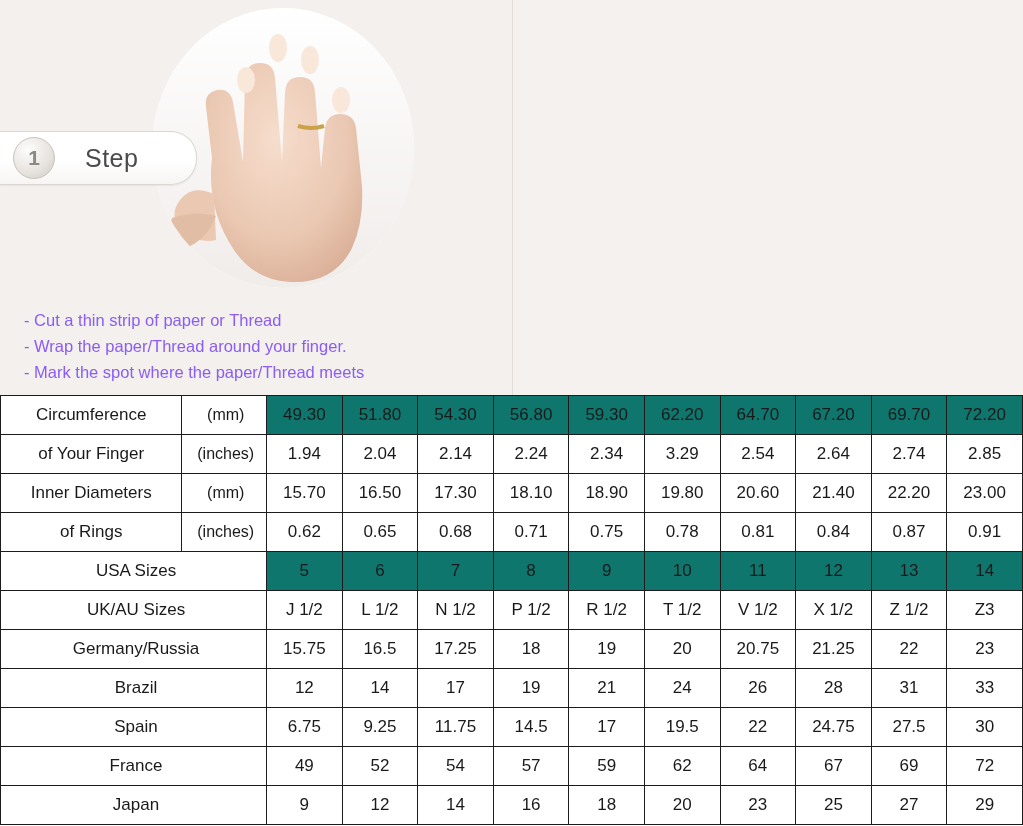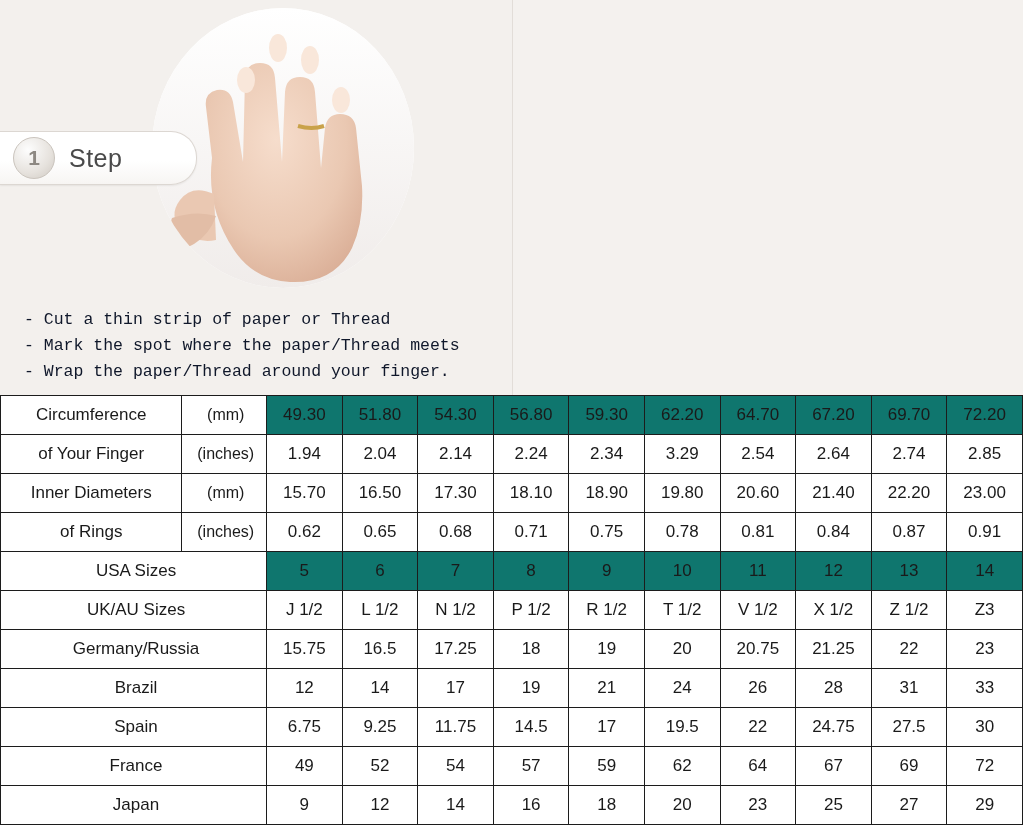--- a/index.html
+++ b/index.html
@@ -61,29 +61,29 @@
     color:#8d8882;
     font-size:21px;
     display:flex;align-items:center;justify-content:center;
     font-weight:bold;
     flex:0 0 auto;
   }
   .step-word{
     font-size:25px;
     color:#4a4a4a;
     letter-spacing:.5px;
+    margin-left:16px;
   }
 
   .bullets{
     position:absolute;
     bottom:10px;
     font-size:16.5px;
-    color:#0f172a;
+    color:#8b5cf6;
     line-height:26px;
-    font-family:Liberation Mono, monospace;
   }
   .bullets.l{left:24px;}
   .bullets div{white-space:nowrap;}
 
   
   table{
     border-collapse:collapse;
     width:1023px;
     table-layout:fixed;
     font-size:17px;
@@ -156,22 +156,22 @@
         </svg>
       </div>
 
       <div class="step-badge b1">
         <div class="step-num">1</div>
         <div class="step-word">Step</div>
       </div>
 
       <div class="bullets l">
         <div>-  Cut a thin strip of paper or Thread</div>
+        <div>-  Wrap the paper/Thread around your finger.</div>
         <div>-  Mark the spot where the paper/Thread meets</div>
-        <div>-  Wrap the paper/Thread around your finger.</div>
       </div>
     </div>
 
     <div class="step-panel right">
 
       
 
       
 
       

